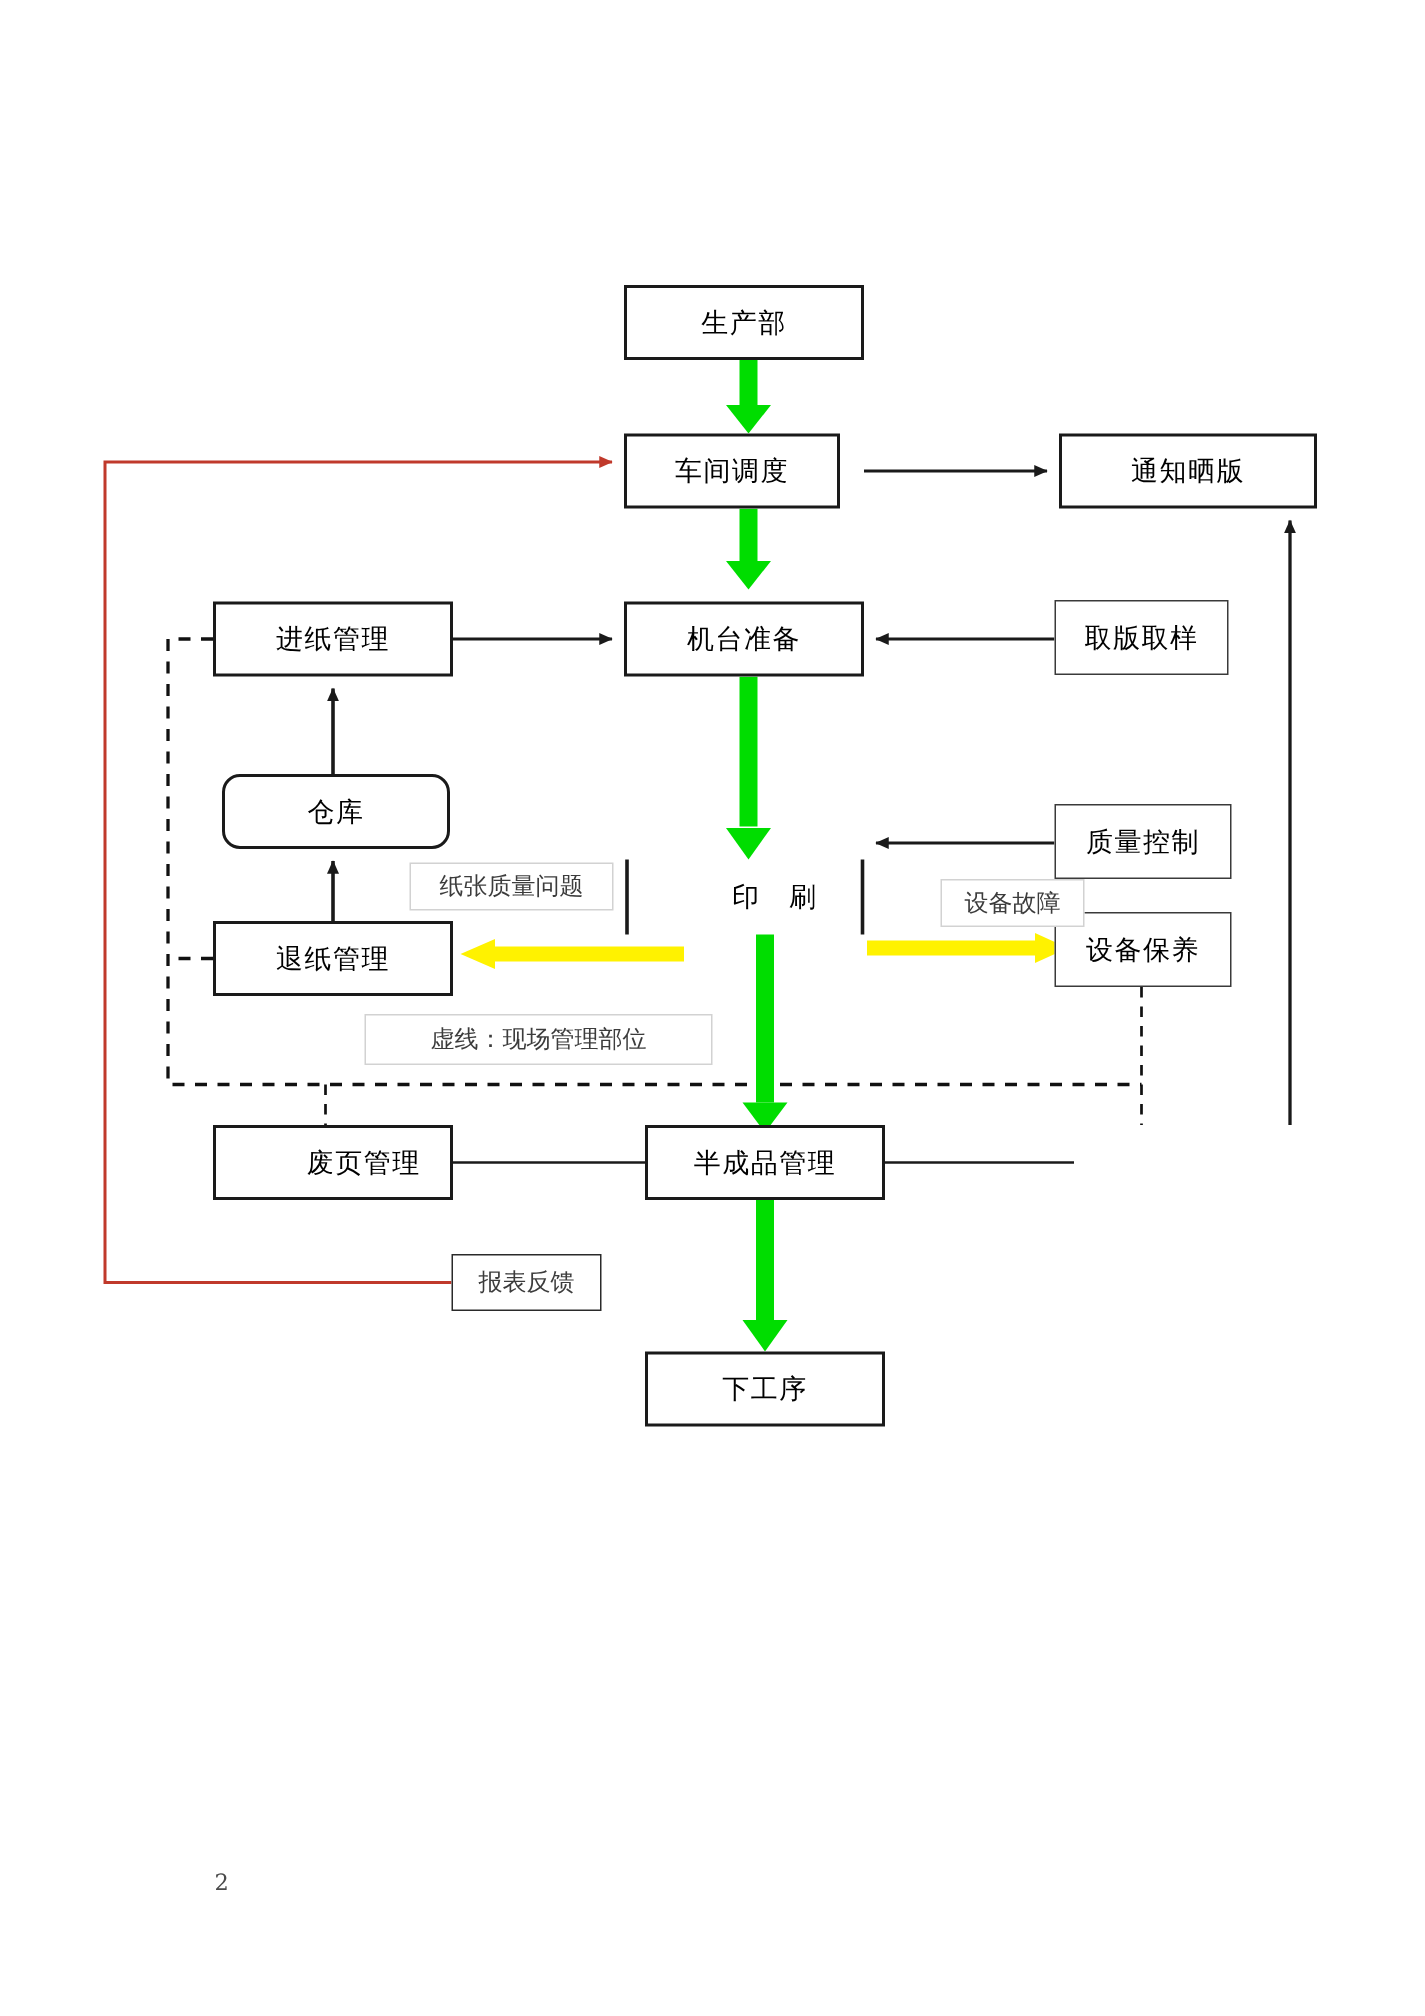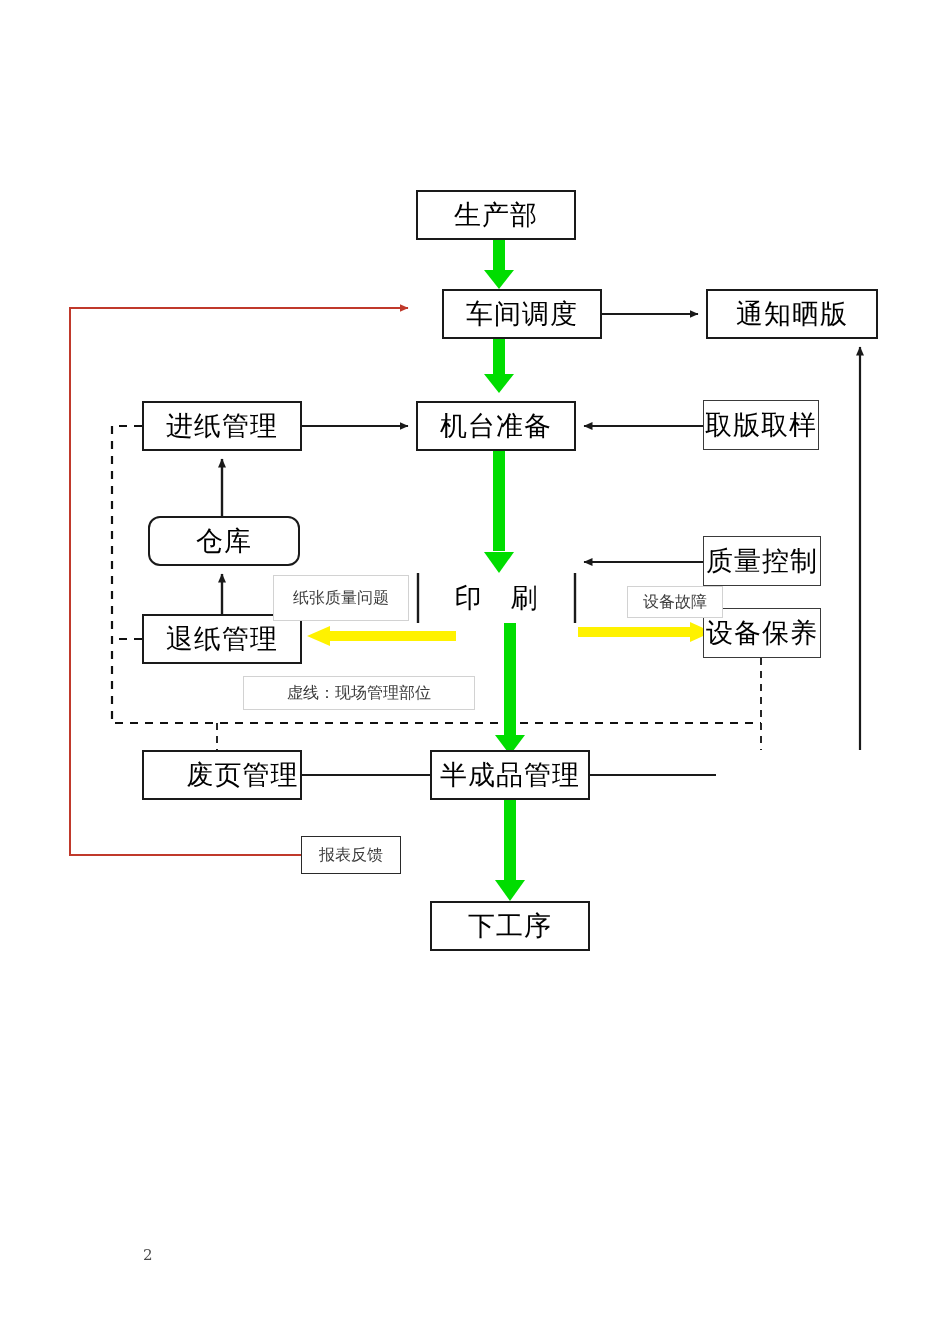--- a/index.html
+++ b/index.html
@@ -12,28 +12,28 @@
   }
   #canvas{position:absolute;left:0;top:0;width:950px;height:1344px;}
   svg.layer{position:absolute;left:0;top:0;width:950px;height:1344px;pointer-events:none;}
 
   .node{
     position:absolute;
     box-sizing:border-box;
     background:#ffffff;
     border:1.6px solid #3a3a3a;
     display:flex;align-items:center;justify-content:center;
-    font-size:27px;
+    font-size:18px;
     color:#000000;
     letter-spacing:1px;
     white-space:nowrap;
     z-index:5;
   }
   .node.heavy{border:2.1px solid #1a1a1a;}
-  .node.print{ letter-spacing:1px; }
+  .node.print{ letter-spacing:1px;margin-left:20px; }
 
   .tag{
     position:absolute;
     box-sizing:border-box;
     background:#ffffff;
     border:1px solid #d2d2d2;
     display:flex;align-items:center;justify-content:center;
     font-family:"DejaVu Serif","Liberation Serif",serif;
     font-size:16px;
     color:#3c3c3c;
@@ -133,21 +133,21 @@
     <g>
       <rect x="578" y="627" width="112" height="10" fill="#FFF200"></rect>
       <path d="M690,622 L690,642 L712,632 z" fill="#FFF200"></path>
     </g>
   </svg>
 
   <div class="node heavy" style="left:416px;top:190px;width:160px;height:50px;">
     <span>生产部</span>
   </div>
 
-  <div class="node heavy" style="left:416px;top:289px;width:160px;height:50px;margin-left:26px;">
+  <div class="node heavy" style="left:416px;top:289px;width:144px;height:50px;">
     <span>车间调度</span>
   </div>
 
   <div class="node heavy" style="left:706px;top:289px;width:172px;height:50px;">
     <span>通知晒版</span>
   </div>
 
   <div class="node heavy" style="left:142px;top:401px;width:160px;height:50px;">
     <span>进纸管理</span>
   </div>
@@ -186,21 +186,21 @@
 
   <div class="node heavy" style="left:430px;top:750px;width:160px;height:50px;">
     <span>半成品管理</span>
   </div>
 
 
   <div class="node heavy" style="left:430px;top:901px;width:160px;height:50px;">
     <span>下工序</span>
   </div>
 
-  <div class="tag" style="left:273px;top:575px;width:136px;height:46px;">
+  <div class="tag" style="left:273px;top:575px;width:136px;height:32px;">
     <span>纸张质量问题</span>
   </div>
 
   <div class="tag" style="left:591px;top:586px;width:96px;height:32px;margin-left:36px;">
     <span>设备故障</span>
   </div>
 
   <div class="tag" style="left:243px;top:676px;width:232px;height:34px;">
     <span>虚线：现场管理部位</span>
   </div>

